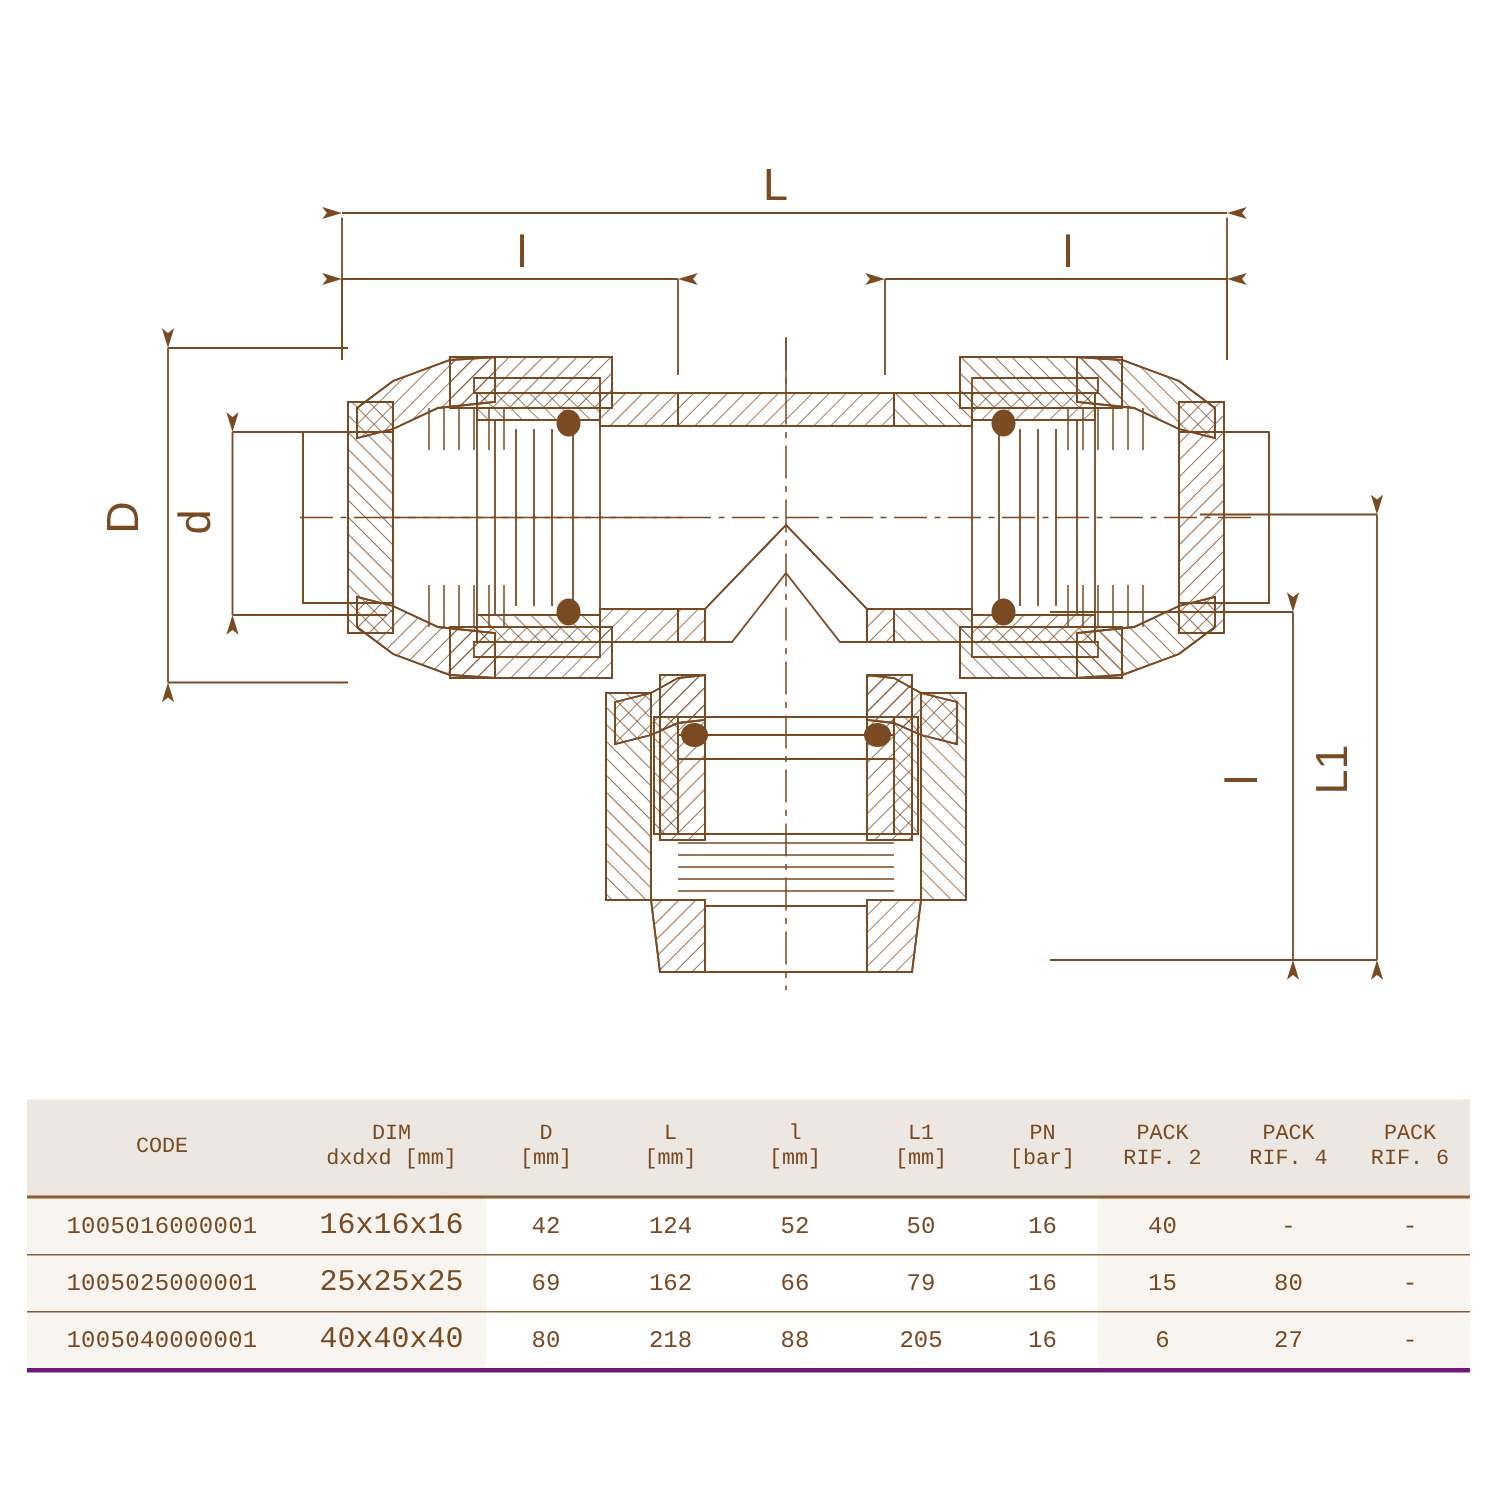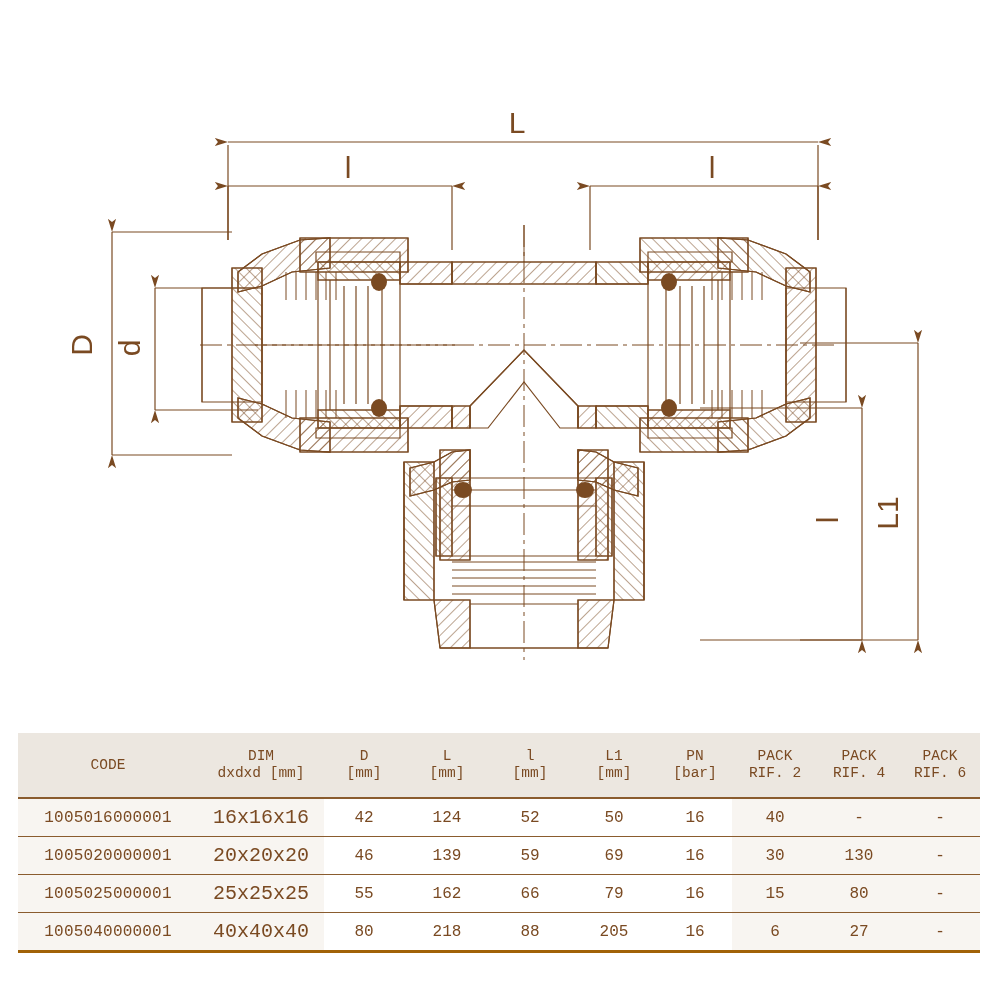--- a/index.html
+++ b/index.html
@@ -64,21 +64,21 @@
     display: block;
   }
   table.spec tbody td {
     font-size: 16px;
     height: 37px;
     vertical-align: middle;
     border-bottom: 1.6px solid #8a5c2e;
     background: #ffffff;
   }
   table.spec tbody tr:last-child td {
-    border-bottom: 3px solid #a16207;
+    border-bottom: 3px solid #701a75;
   }
   
   table.spec th.tint, table.spec td.tint {
     background: #f8f5f1;
   }
   table.spec thead th.tint {
     background: #ece7e0;
   }
   table.spec td.code {
     font-size: 16px;
@@ -429,35 +429,23 @@
           <td>42</td>
           <td>124</td>
           <td>52</td>
           <td>50</td>
           <td>16</td>
           <td class="tint">40</td>
           <td class="tint">-</td>
           <td class="tint">-</td>
         </tr>
         <tr>
-          <td class="tint code">1005020000001</td>
-          <td class="tint dim">20x20x20</td>
-          <td>46</td>
-          <td>139</td>
-          <td>59</td>
-          <td>69</td>
-          <td>16</td>
-          <td class="tint">30</td>
-          <td class="tint">130</td>
-          <td class="tint">-</td>
-        </tr>
-        <tr>
           <td class="tint code">1005025000001</td>
           <td class="tint dim">25x25x25</td>
-          <td>55</td>
+          <td>69</td>
           <td>162</td>
           <td>66</td>
           <td>79</td>
           <td>16</td>
           <td class="tint">15</td>
           <td class="tint">80</td>
           <td class="tint">-</td>
         </tr>
         <tr>
           <td class="tint code">1005040000001</td>

